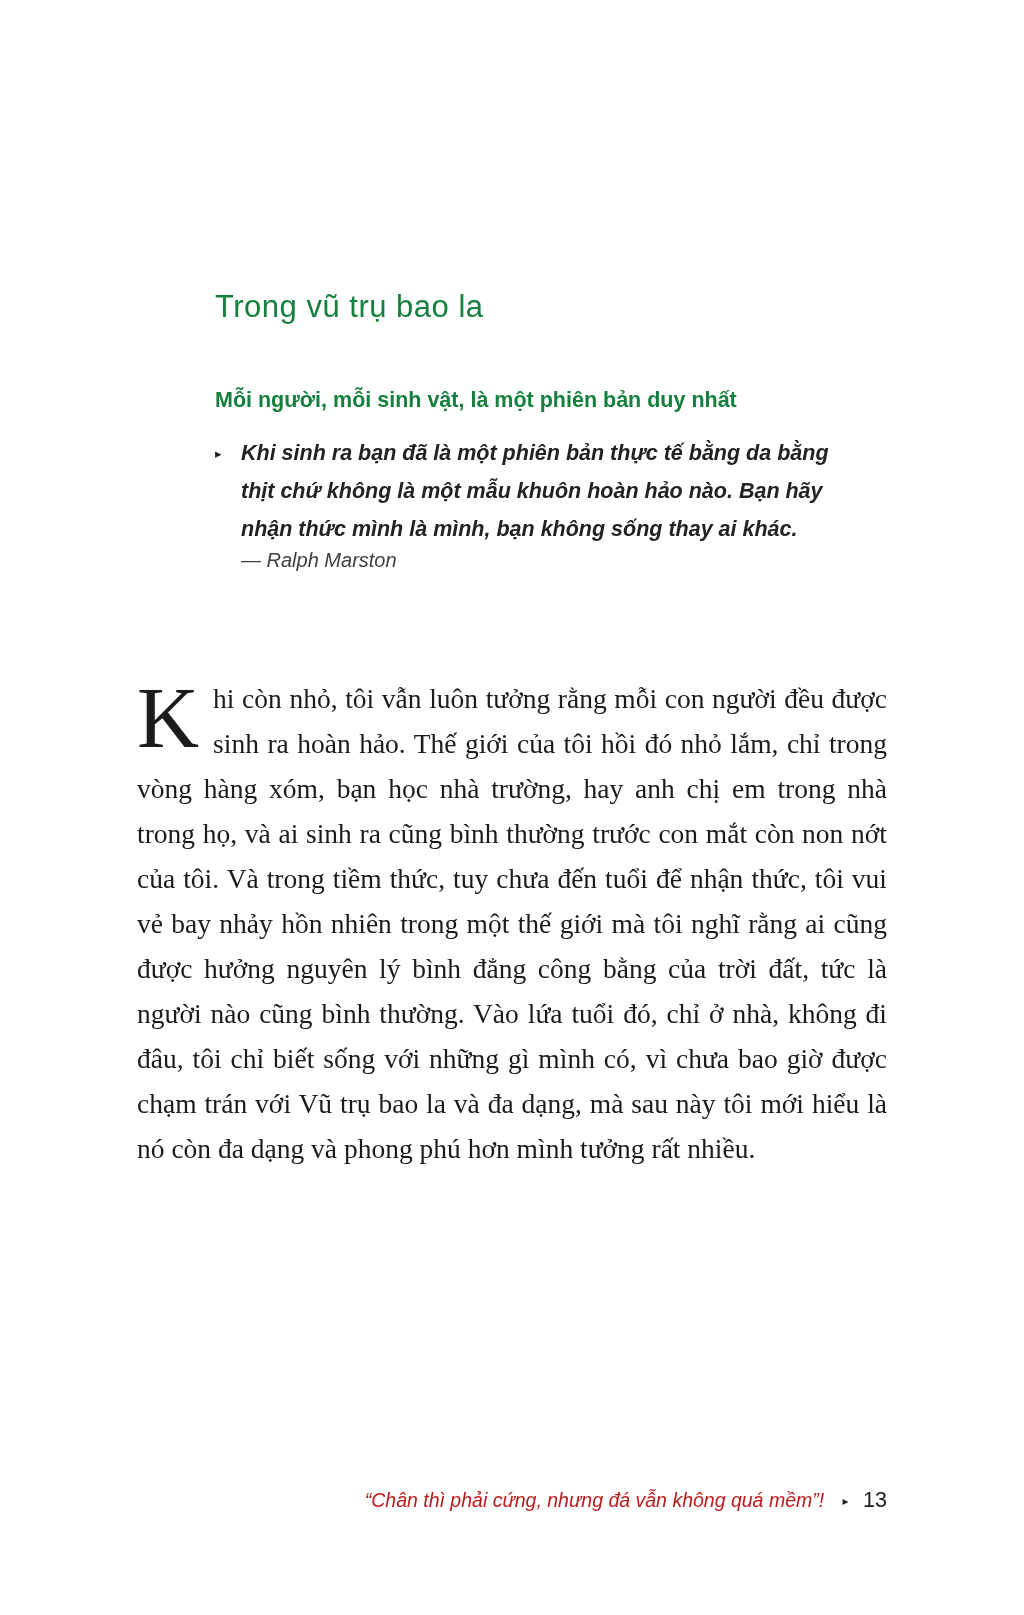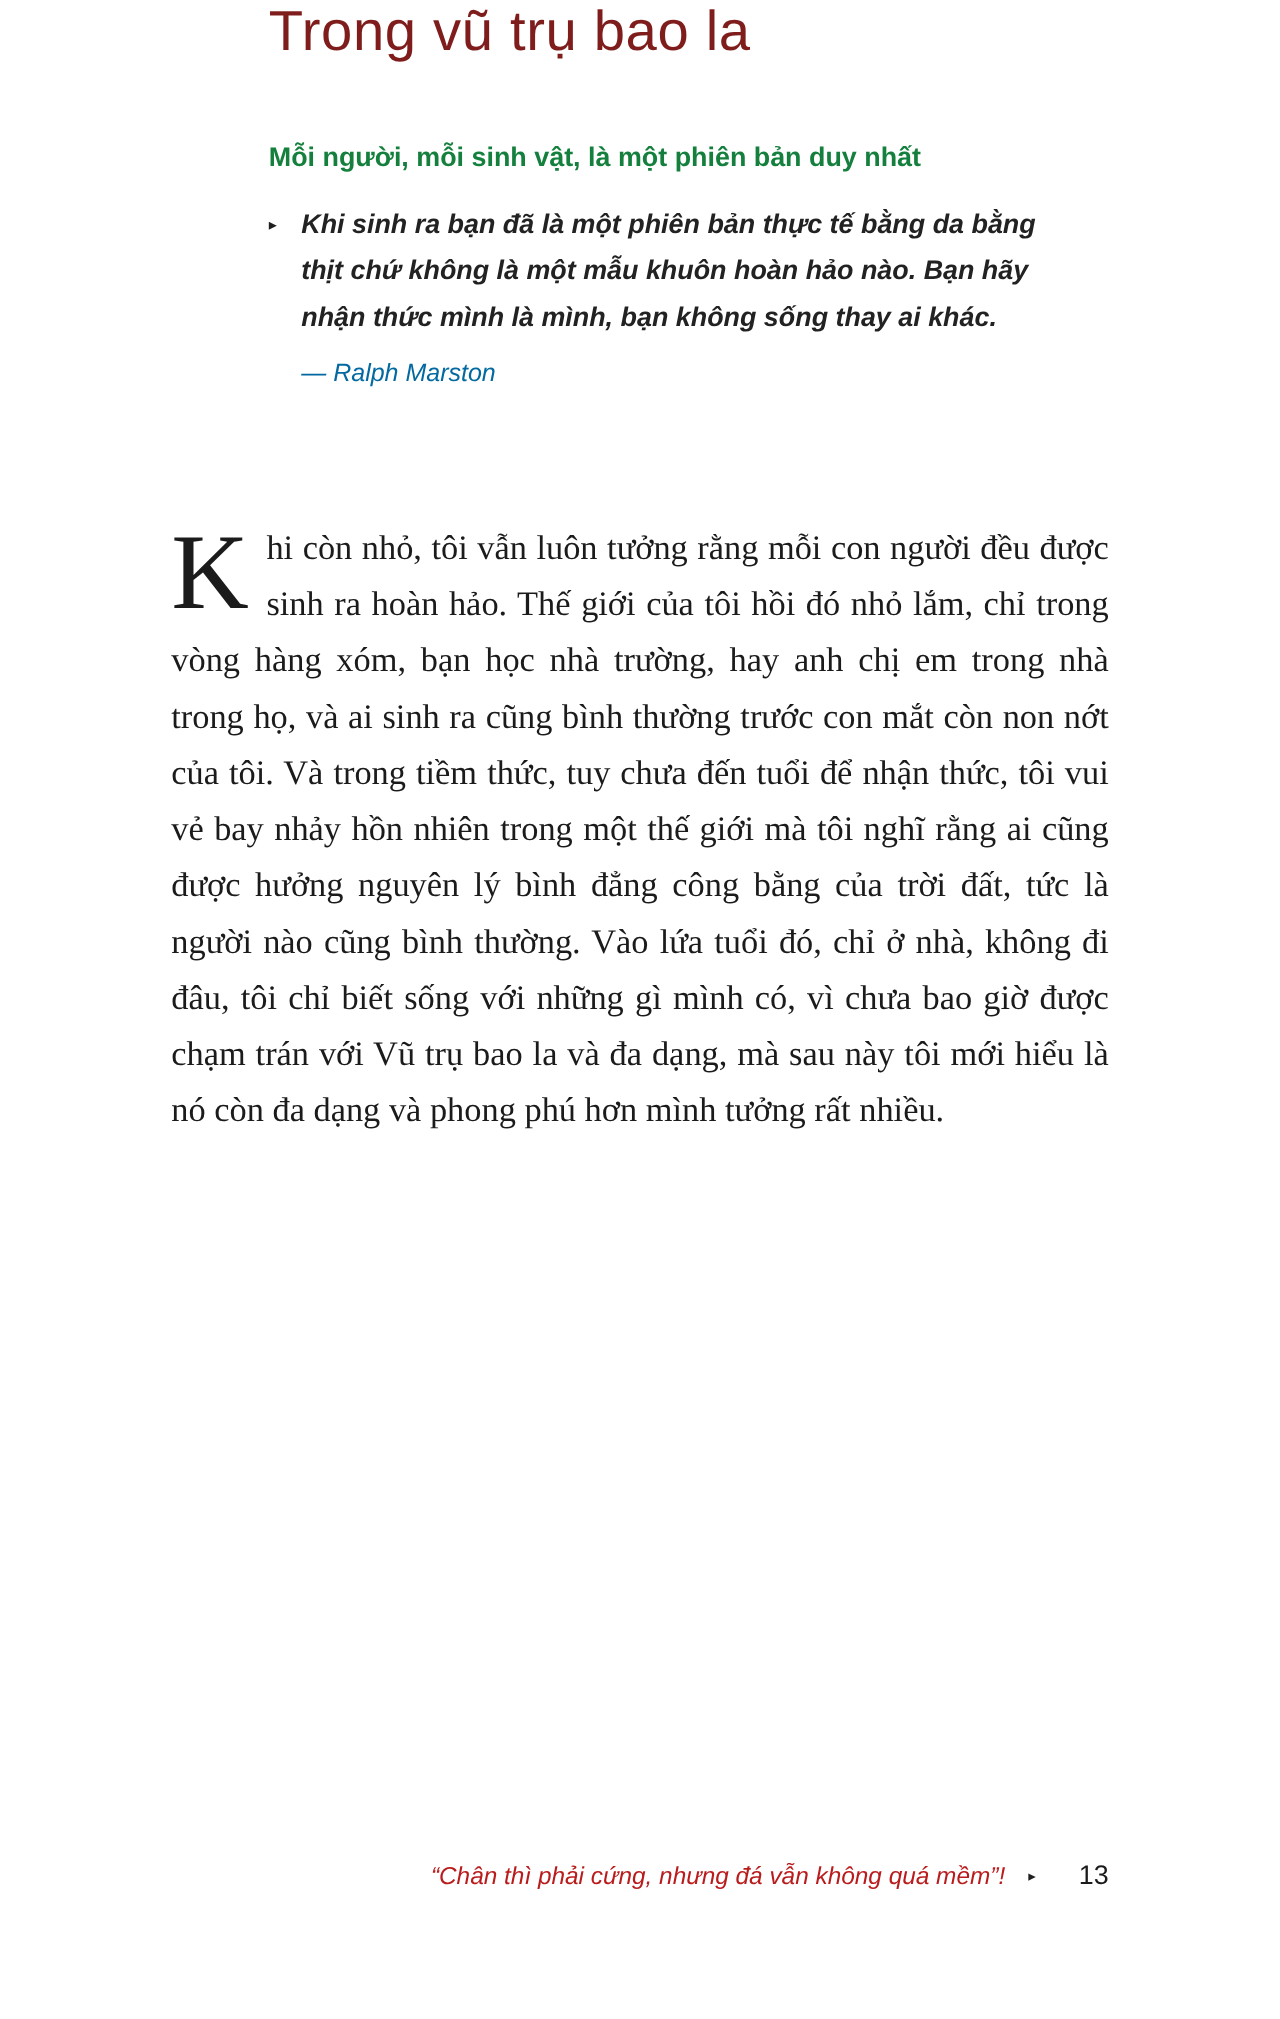--- a/index.html
+++ b/index.html
@@ -15,25 +15,26 @@
     overflow: hidden;
     color: #1c1c1c;
     font-family: "Liberation Sans", sans-serif;
   }
   .content {
     padding: 0 137px;
   }
   .page-title {
     margin: 0;
     margin-left: 78px;
+    padding-top: 290px;
     font-family: "Liberation Sans", sans-serif;
     font-weight: 300;
-    font-size: 45px;
+    font-size: 31px;
     letter-spacing: 0.5px;
-    color: #7f1d1d;
+    color: #15803d;
     line-height: 1.1;
   }
   .author {
     margin-left: 78px;
     margin-top: 36px;
     font-size: 17px;
     letter-spacing: 2.2px;
     color: #2e2e2e;
   }
   .section-heading {
@@ -59,24 +60,23 @@
     line-height: 38px;
     color: #1f1f1f;
     font-weight: 400;
   }
   .quote-text {
     flex: 1;
     font-style: italic;
   }
   .attribution {
     margin-left: 104px;
-    margin-top: 14px;
     font-size: 20px;
     font-style: italic;
-    color: #0369a1;
+    color: #404040;
   }
   .body-paragraph {
     margin-top: 104px;
     font-family: "Liberation Serif", "DejaVu Serif", serif;
     font-size: 27.5px;
     line-height: 45px;
     text-align: justify;
     color: #1b1b1b;
   }
   .dropcap {
@@ -104,21 +104,20 @@
   .footer-sep {
     display: inline-block;
     font-size: 12px;
     margin: 0 10px 0 14px;
     vertical-align: 2px;
     color: #1f1f1f;
   }
   .page-number {
     font-size: 21.5px;
     color: #1b1b1b;
-    margin-left: 20px;
   }
 </style>
 </head>
 <body>
 
 <div class="page">
   <div class="content">
 
     <h1 class="page-title">Trong vũ trụ bao la</h1>
 

